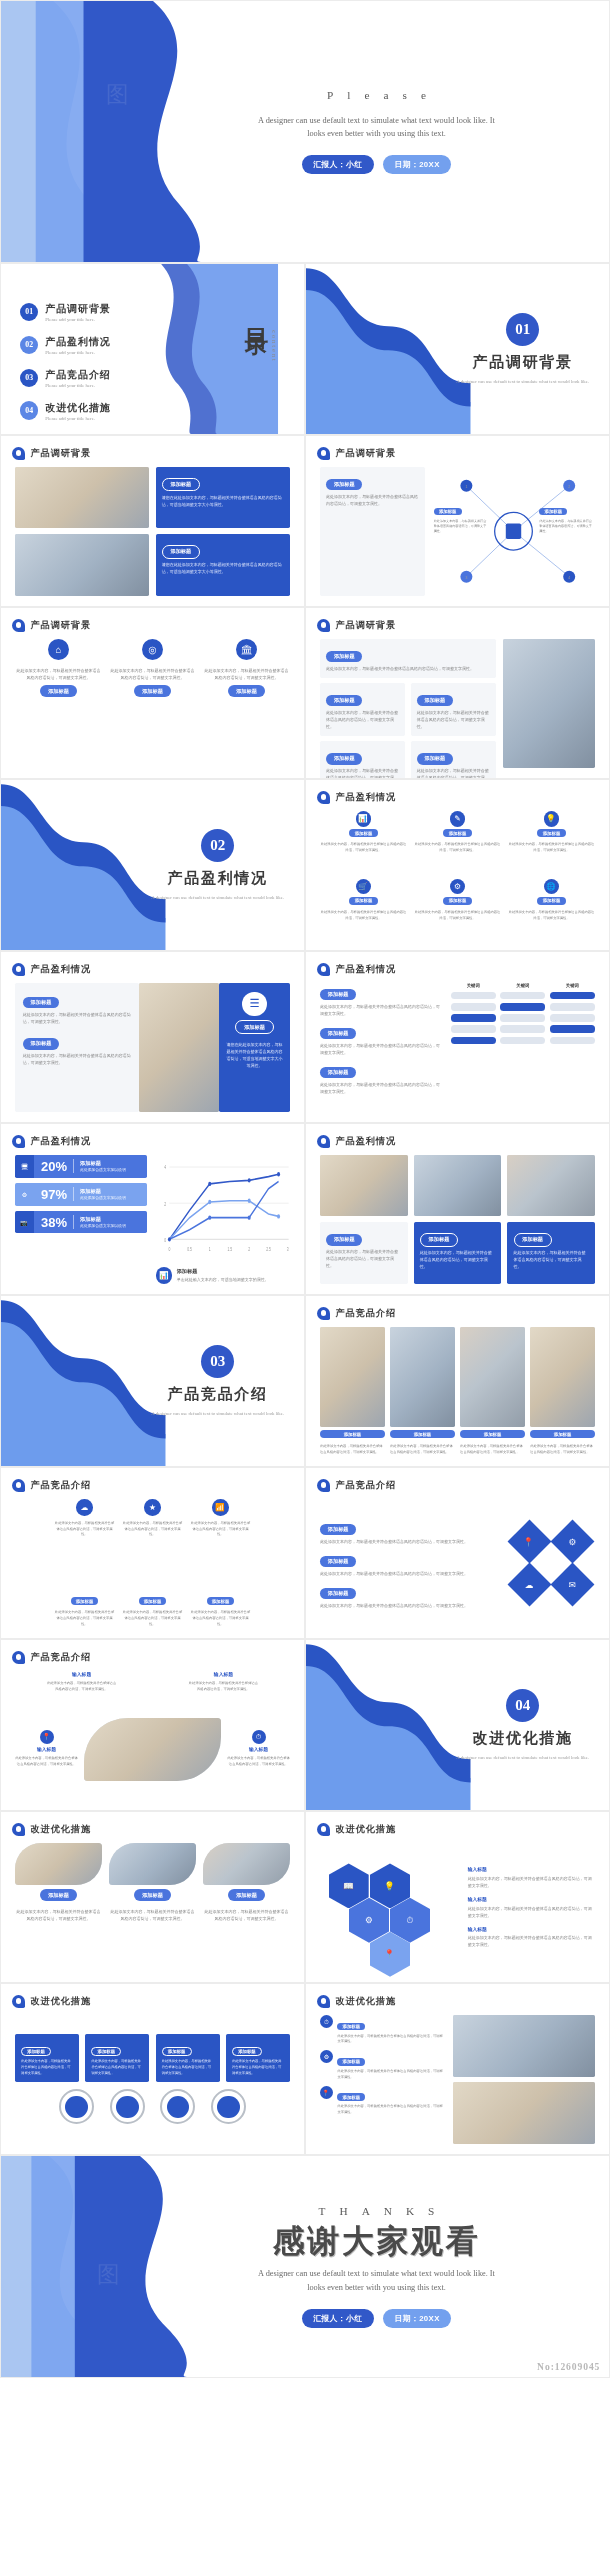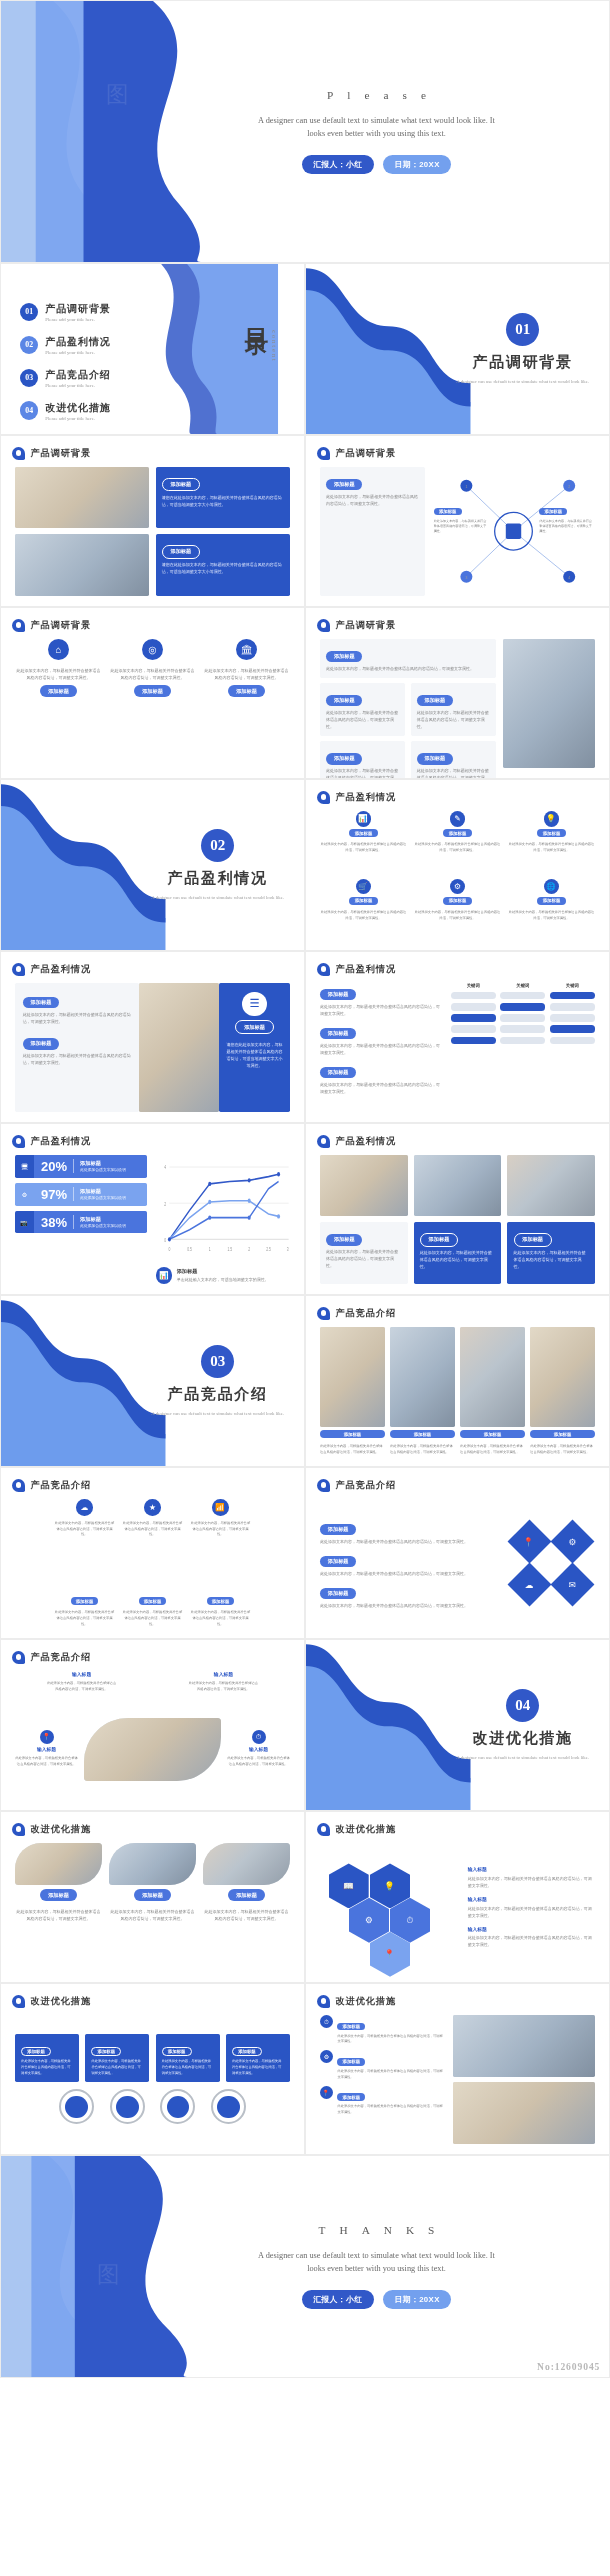--- a/index.html
+++ b/index.html
@@ -1019,20 +1019,21 @@
     <div class="waves">
       <svg viewBox="0 0 700 256" preserveAspectRatio="none">
         <path d="M55,0 C130,60 25,130 90,195 C135,240 110,256 120,256 L0,256 L0,0 Z" fill="#aac6f2"></path>
         <path d="M110,0 C185,60 72,130 140,195 C182,240 155,256 166,256 L35,256 L35,0 Z" fill="#7aa3ef" opacity=".9"></path>
         <path d="M160,0 C235,60 118,130 192,200 C234,243 200,256 214,256 L85,256 L85,0 Z" fill="#3158c8"></path>
       </svg>
     </div>
     <div class="wm-ghost" style="left:96px;top:103px;">图</div>
     <div class="cover-body">
       <div class="eyebrow">THANKS</div>
+      <div class="cover-title">感谢大家观看</div>
       <div class="cover-sub">A designer can use default text to simulate what text would look like. It looks even better with you using this text.</div>
       <div class="badges">
         <span class="badge dark">汇报人：小红</span>
         <span class="badge light">日期：20XX</span>
       </div>
     </div>
     <div class="watermark">No:12609045</div>
   </div>
 
 </div>

